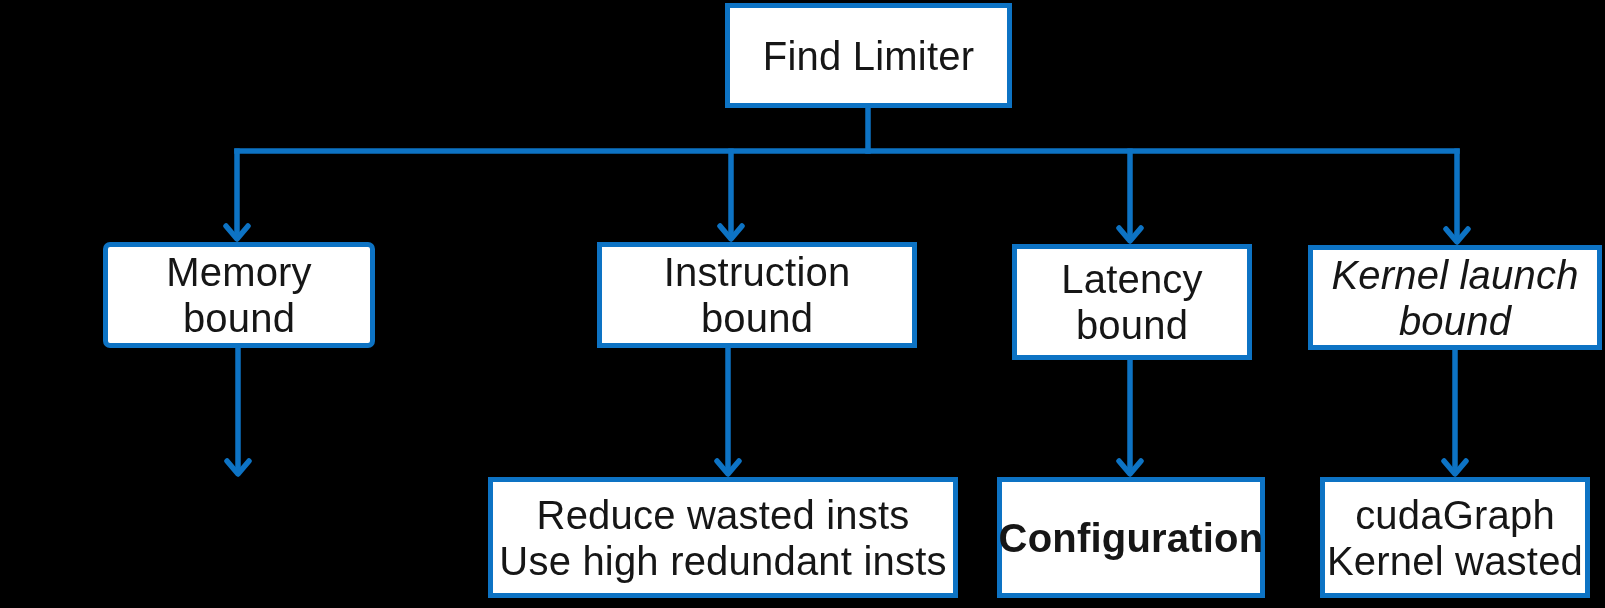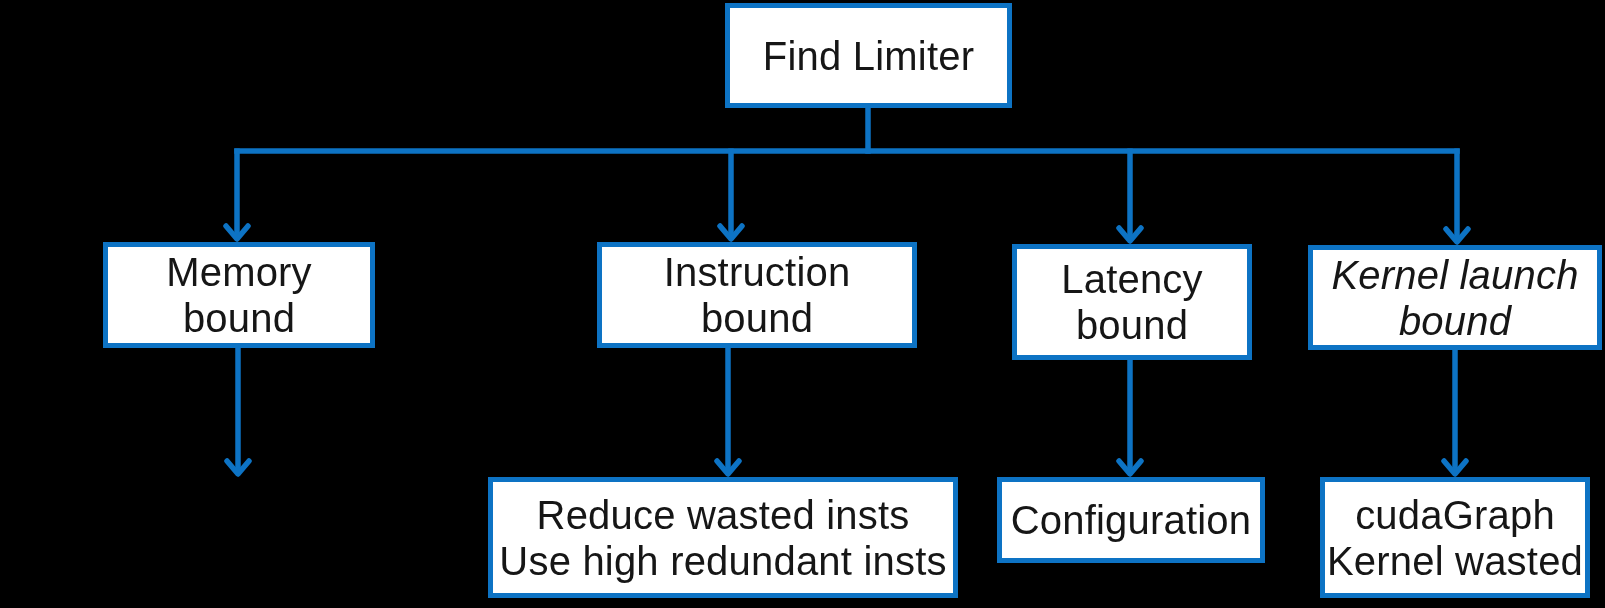--- a/index.html
+++ b/index.html
@@ -26,28 +26,28 @@
     justify-content: center;
     text-align: center;
     font-size: 40px;
     line-height: 46px;
     letter-spacing: 0.2px;
   }
   .node span { display: block; white-space: nowrap; }
   
   #n-root   { left: 725px;  top: 3px;   width: 287px; height: 105px; }
   
-  #n-l2-0   { left: 103px;  top: 242px; width: 272px; height: 106px; }
+  #n-l2-0   { left: 103px;  top: 242px; width: 272px; height: 106px; border-radius: 7px; }
   #n-l2-1   { left: 597px;  top: 242px; width: 320px; height: 106px; }
   #n-l2-2   { left: 1012px; top: 244px; width: 240px; height: 116px; }
   #n-l2-3   { left: 1308px; top: 245px; width: 294px; height: 105px; font-style: italic; }
   
   #n-l3-0   { left: 2px;    top: 477px; width: 472px; height: 121px; }
   #n-l3-1   { left: 488px;  top: 477px; width: 470px; height: 121px; }
-  #n-l3-2   { left: 997px;  top: 477px; width: 268px; height: 86px; }
+  #n-l3-2   { left: 997px;  top: 477px; width: 268px; height: 121px; font-weight: bold; }
   #n-l3-3   { left: 1320px; top: 477px; width: 270px; height: 121px; }
 
   #connector-layer {
     position: absolute;
     left: 0; top: 0;
     width: 1605px; height: 608px;
     pointer-events: none;
   }
   #connector-layer path, #connector-layer line {
     stroke: var(--accent, #0d73c4);

